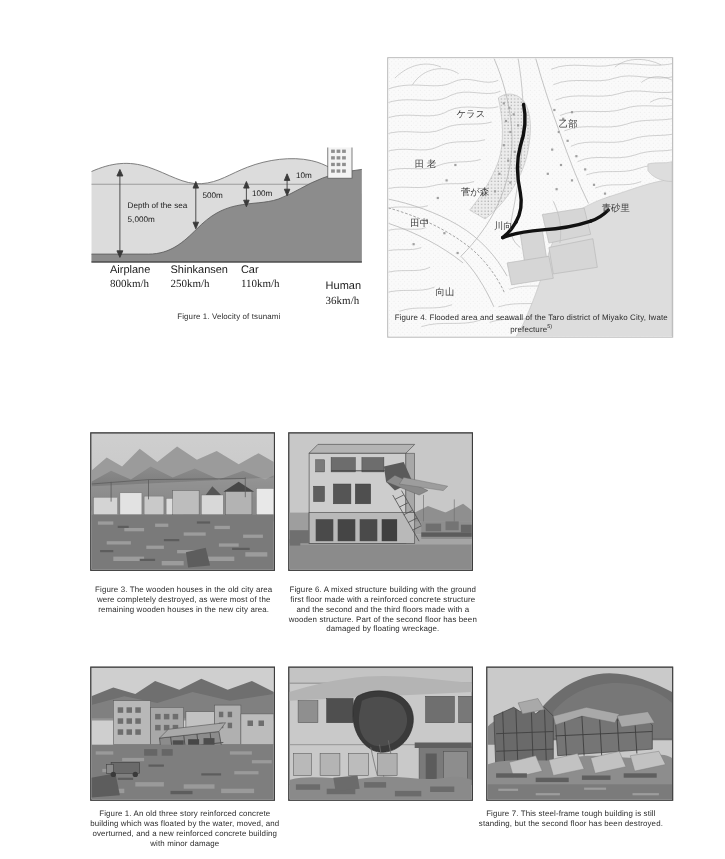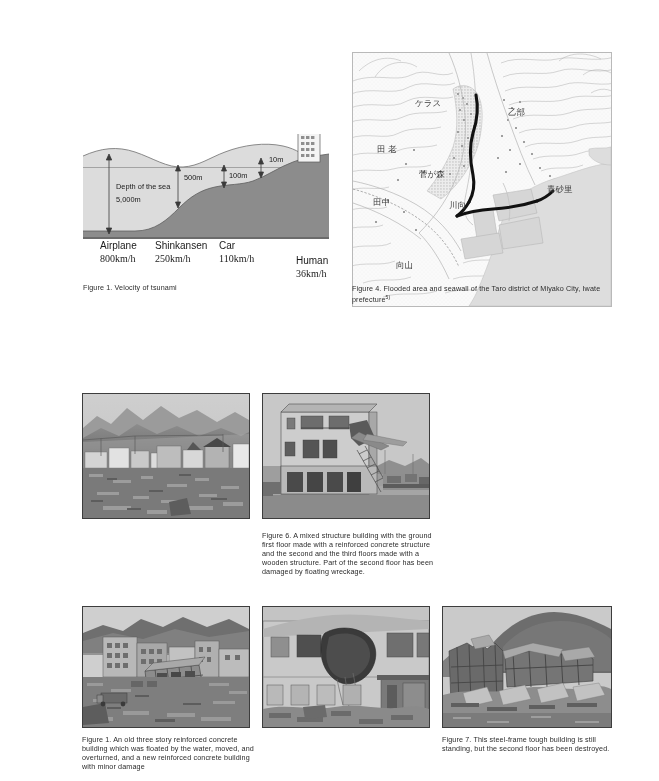--- a/index.html
+++ b/index.html
@@ -13,21 +13,21 @@
     -webkit-font-smoothing:antialiased;
   }
   .page{position:relative;width:659px;height:781px;}
 
   
   .caption{
     font-size:7.2px;
     line-height:9.1px;
     color:#2b2b2b;
     letter-spacing:0.12px;
-    text-align:left;
+    text-align:center;
   }
   .caption sup{font-size:5px;vertical-align:super;}
 
   
   #fig1{position:absolute;left:83px;top:134px;width:246px;height:105px;}
   #fig1 svg{display:block;}
   .diaglabel{
     font-family:"Liberation Sans",sans-serif;
     font-size:7.4px;
     fill:#1a1a1a;
@@ -62,21 +62,21 @@
   #ph3{left:82px;top:393px;width:166px;height:124px;}
   #ph4{left:262px;top:393px;width:166px;height:124px;}
   #ph5{left:82px;top:606px;width:166px;height:120px;}
   #ph6{left:262px;top:606px;width:166px;height:120px;}
   #ph7{left:442px;top:606px;width:168px;height:120px;}
 
   #cap3{position:absolute;left:82px;top:531px;width:170px;}
   #cap4{position:absolute;left:262px;top:531px;width:172px;}
   #cap5{position:absolute;left:82px;top:735px;width:172px;}
   #cap6{position:absolute;left:262px;top:735px;width:172px;}
-  #cap7{position:absolute;left:442px;top:735px;width:174px;}
+  #cap7{position:absolute;left:432px;top:735px;width:174px;}
 </style>
 </head>
 <body>
 
 <div class="page">
 
   <div id="fig1">
     <svg width="246" height="105" viewBox="0 0 246 105">
 
       <path d="M0,22 C18,14 34,12 52,18 C70,24 84,34 100,33
@@ -376,20 +376,21 @@
         <rect x="24" y="84" width="10" height="2"></rect>
           <rect x="66" y="96" width="14" height="2"></rect>
         <rect x="96" y="80" width="12" height="2"></rect>
           <rect x="128" y="104" width="16" height="2"></rect>
         <rect x="8" y="106" width="12" height="2"></rect>
           <rect x="44" y="114" width="14" height="2"></rect>
         <polygon points="86,108 104,104 108,120 88,122"></polygon>
       </g>
     </svg>
   </div>
+  <div id="cap3" class="caption">Figure 3. The wooden houses in the old city area were completely destroyed, as were most of the remaining wooden houses in the new city area.</div>
 
   <div id="ph4" class="photo">
     <svg width="166" height="124" viewBox="0 0 166 124">
       <rect x="0" y="0" width="166" height="124" fill="#c8c8c8"></rect>
       <rect x="0" y="72" width="166" height="20" fill="#9e9e9e"></rect>
       <path d="M110,74 L126,66 L142,72 L158,64 L166,70 L166,80 L110,80 Z" fill="#8f8f8f"></path>
       <rect x="0" y="100" width="166" height="24" fill="#8b8b8b"></rect>
       <rect x="0" y="92" width="166" height="9" fill="#a5a5a5"></rect>
 
       <g>

